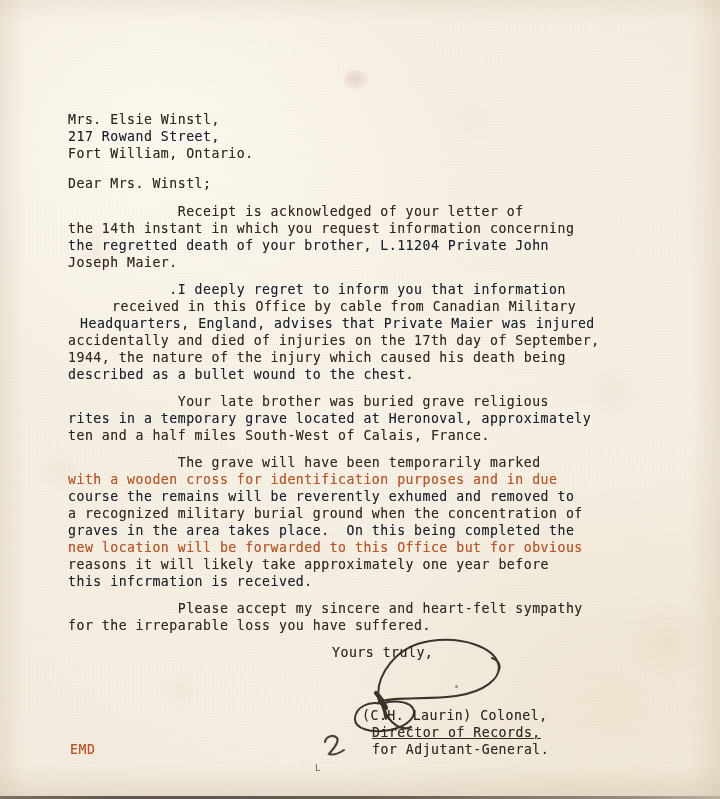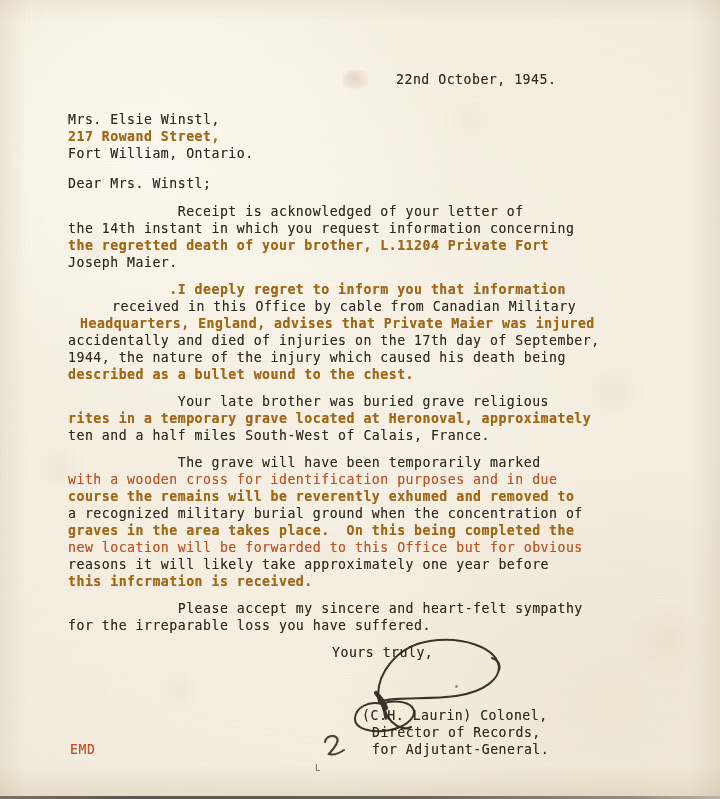--- a/index.html
+++ b/index.html
@@ -95,21 +95,21 @@
     position: absolute;
     white-space: pre;
     font-family: "DejaVu Sans Mono", "Liberation Mono", monospace;
     font-size: 13.2px;
     letter-spacing: .5px;
     color: #2f2921;
     text-shadow: 0 0 .55px rgba(70,58,44,.5);
   }
 
   
-  .f1 { color: #a16207; opacity: .96; font-weight: bold; }
+  .f1 { color: #0f172a; opacity: .96; }
   .f2 { color: #c2410c; opacity: .90; }
 
   .block { position: absolute; }
 
   
   .signature {
     position: absolute;
     left: 352px;
     top: 630px;
     width: 180px;
@@ -140,34 +140,33 @@
 <body>
 
 <div id="page">
 
   <div class="paper-base"></div>
   <div class="paper-grain"></div>
   <div class="paper-mottle"></div>
   <div class="edge-shade"></div>
   <div class="stain-pink"></div>
 
-  <div class="line" style="left:396px; top:72px;">22nd October, 1945.</div>
 
   <div class="block">
     <div class="line" style="left:68px; top:112px;">Mrs. Elsie Winstl,</div>
     <div class="line f1" style="left:68px; top:129px;">217 Rowand Street,</div>
     <div class="line" style="left:68px; top:146px;">Fort William, Ontario.</div>
   </div>
 
   <div class="line" style="left:68px; top:176px;">Dear Mrs. Winstl;</div>
 
   <div class="block">
     <div class="line" style="left:68px; top:204px;">             Receipt is acknowledged of your letter of</div>
     <div class="line" style="left:68px; top:221px;">the 14th instant in which you request information concerning</div>
-    <div class="line f1" style="left:68px; top:238px;">the regretted death of your brother, L.11204 Private Fort</div>
+    <div class="line f1" style="left:68px; top:238px;">the regretted death of your brother, L.11204 Private John</div>
     <div class="line" style="left:68px; top:255px;">Joseph Maier.</div>
   </div>
 
   <div class="block">
     <div class="line f1" style="left:68px; top:282px;">            .I deeply regret to inform you that information</div>
     <div class="line" style="left:68px; top:299px;margin-left:44px;">received in this Office by cable from Canadian Military</div>
     <div class="line f1" style="left:68px; top:316px;margin-left:12px;">Headquarters, England, advises that Private Maier was injured</div>
     <div class="line" style="left:68px; top:333px;">accidentally and died of injuries on the 17th day of September,</div>
     <div class="line" style="left:68px; top:350px;">1944, the nature of the injury which caused his death being</div>
     <div class="line f1" style="left:68px; top:367px;">described as a bullet wound to the chest.</div>
@@ -204,21 +203,21 @@
       <path d="M28,68 C30,76 34,86 40,92 C46,98 54,100 59,97" stroke-width="2.2"></path>
       <path d="M26,66 C30,72 33,80 34,88" stroke-width="3.4"></path>
       <path d="M24,63 C28,67 32,72 34,78" stroke-width="4.2"></path>
       <path d="M140,28 C146,30 149,35 147,40" stroke-width="2.0"></path>
     </g>
   </svg>
   <div class="sig-dot"></div>
 
   <div class="block">
     <div class="line" style="left:362px; top:708px;">(C.H. Laurin) Colonel,</div>
-    <div class="line" style="left:372px; top:725px;">Director of Records,</div>
+    <div class="line" style="left:372px; top:725px;text-decoration:underline;">Director of Records,</div>
     <div class="line" style="left:372px; top:742px;">for Adjutant-General.</div>
   </div>
 
   <svg class="hand-mark" viewBox="0 0 34 34">
     <path d="M7,14 C8,8 16,6 19,10 C22,14 14,22 11,26 C14,27 20,26 26,22" fill="none" stroke="#2f2820" stroke-width="2.1" stroke-linecap="round" opacity="0.88"></path>
   </svg>
 
   <div class="line f2" style="left:70px; top:742px;">EMD</div>
 
   <div class="stray-mark">L</div>

